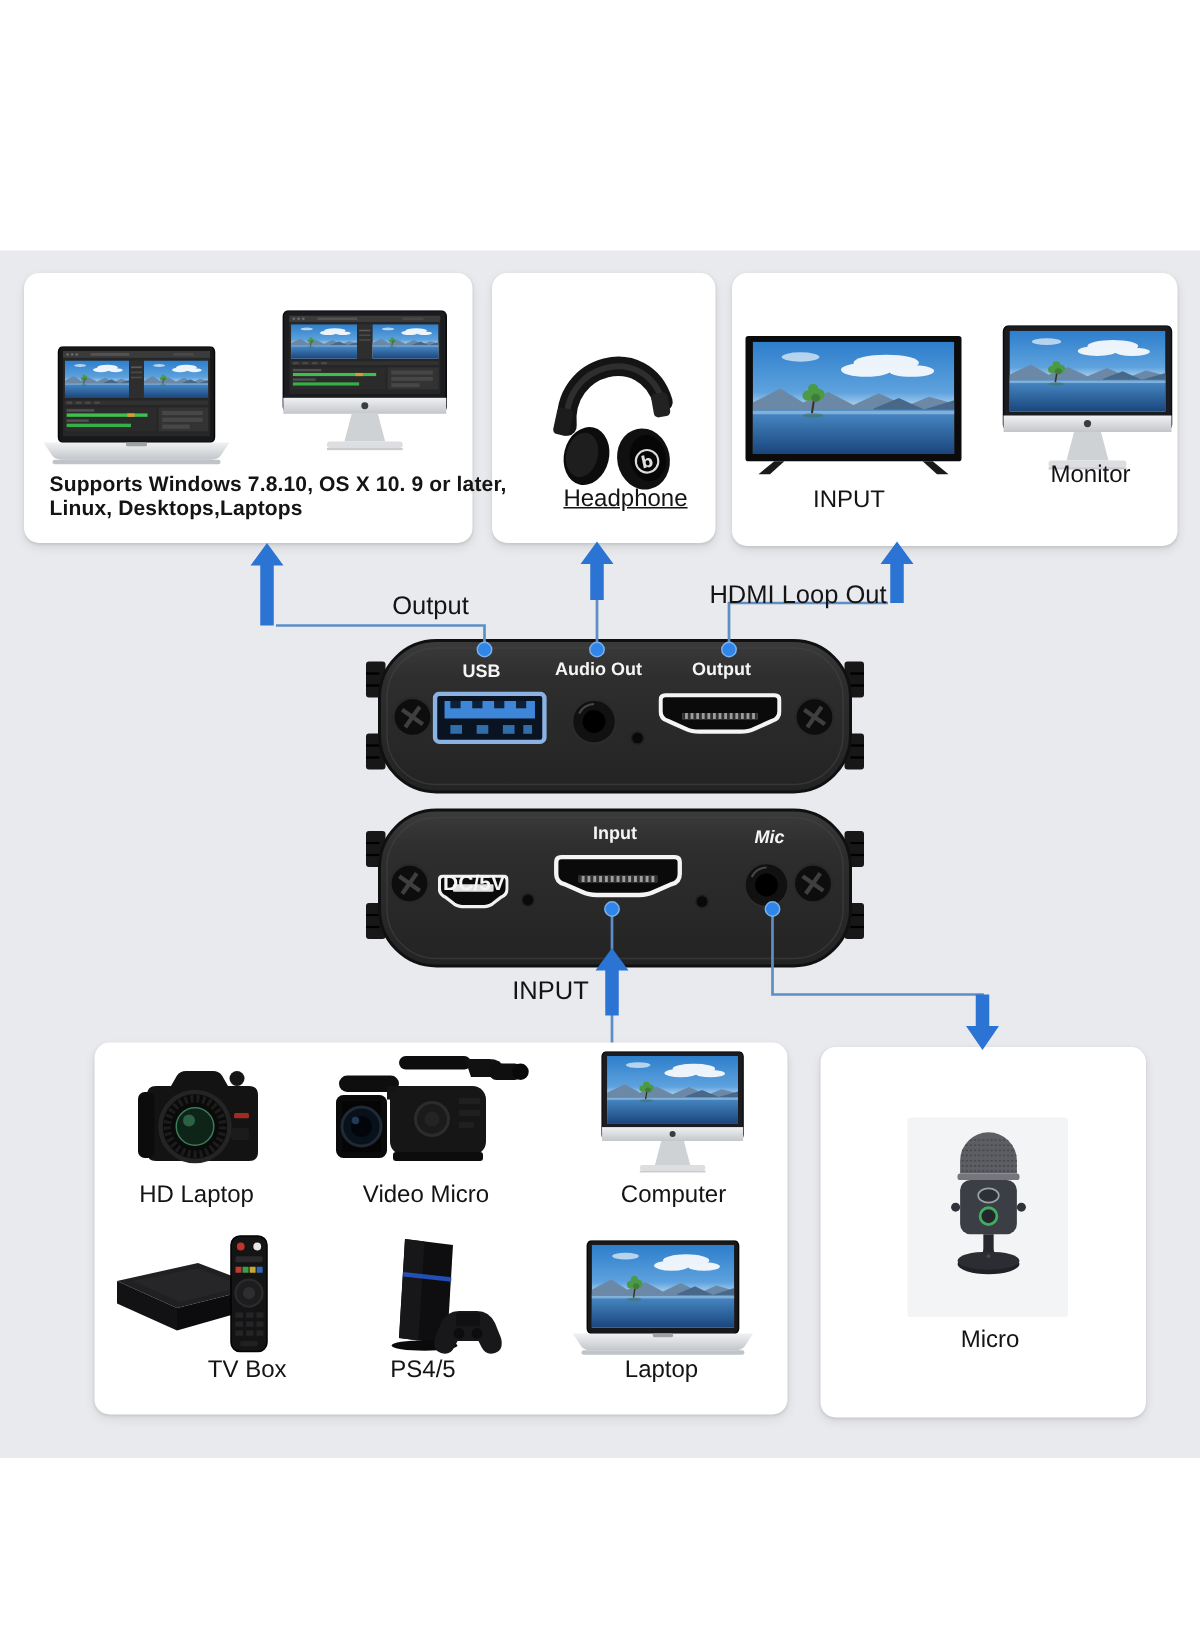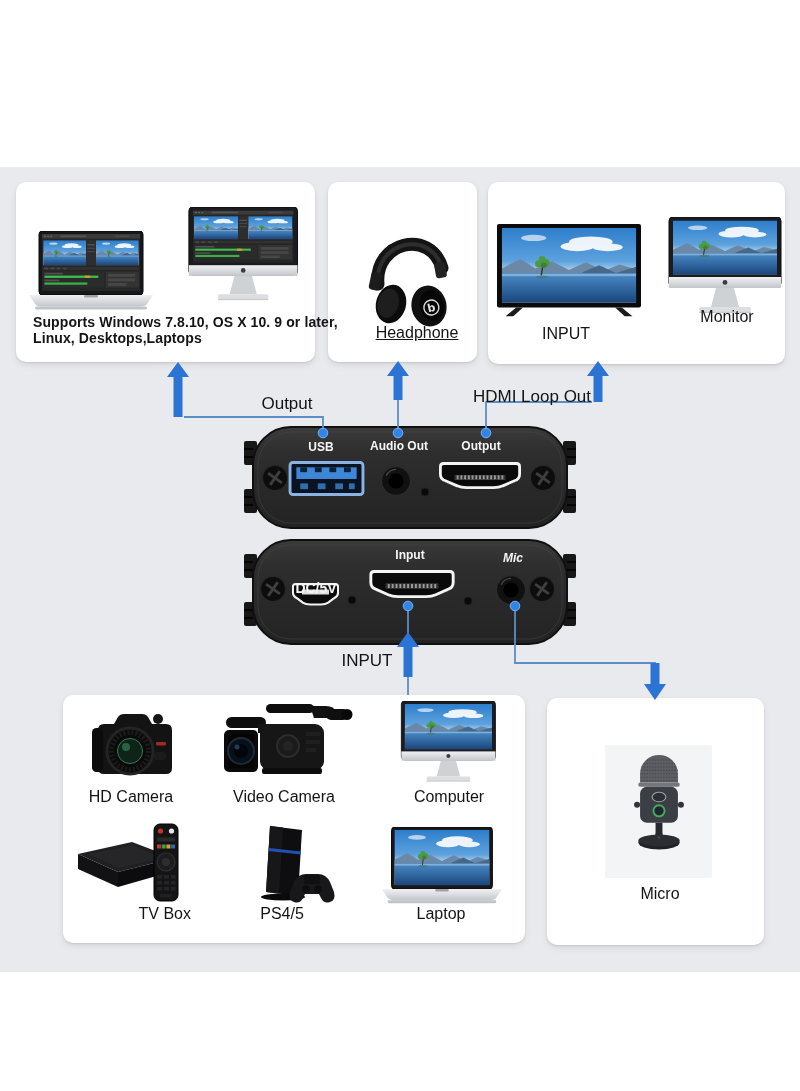--- a/index.html
+++ b/index.html
@@ -407,22 +407,22 @@
   <div class="lbl mid-lbl" style="left:452px;top:387px;width:160px;">HDMI Loop Out</div>
   <div class="lbl mid-lbl" style="left:307px;top:651px;width:120px;">INPUT</div>
 
   <div class="lbl port-lbl" style="left:291px;top:440px;width:60px;">USB</div>
   <div class="lbl port-lbl" style="left:354px;top:439px;width:90px;">Audio Out</div>
   <div class="lbl port-lbl" style="left:446px;top:439px;width:70px;">Output</div>
   <div class="lbl port-lbl small" style="left:286px;top:564px;width:60px;margin-top:16px;">DC/5V</div>
   <div class="lbl port-lbl" style="left:375px;top:548px;width:70px;">Input</div>
   <div class="lbl port-lbl" style="left:483px;top:551px;width:60px;font-style:italic;">Mic</div>
 
-  <div class="lbl dev-lbl" style="left:71px;top:788px;width:120px;">HD Camera</div>
-  <div class="lbl dev-lbl" style="left:214px;top:788px;width:140px;">Video Camera</div>
+  <div class="lbl dev-lbl" style="left:71px;top:788px;width:120px;">HD Laptop</div>
+  <div class="lbl dev-lbl" style="left:214px;top:788px;width:140px;">Video Micro</div>
   <div class="lbl dev-lbl" style="left:389px;top:788px;width:120px;">Computer</div>
   <div class="lbl dev-lbl" style="left:71px;top:905px;width:120px;text-align:right;">TV Box</div>
   <div class="lbl dev-lbl" style="left:222px;top:905px;width:120px;">PS4/5</div>
   <div class="lbl dev-lbl" style="left:381px;top:905px;width:120px;">Laptop</div>
 
   <div class="lbl dev-lbl" style="left:590px;top:885px;width:140px;text-align:center;">Micro</div>
 
 </div>
 
 </body></html>

